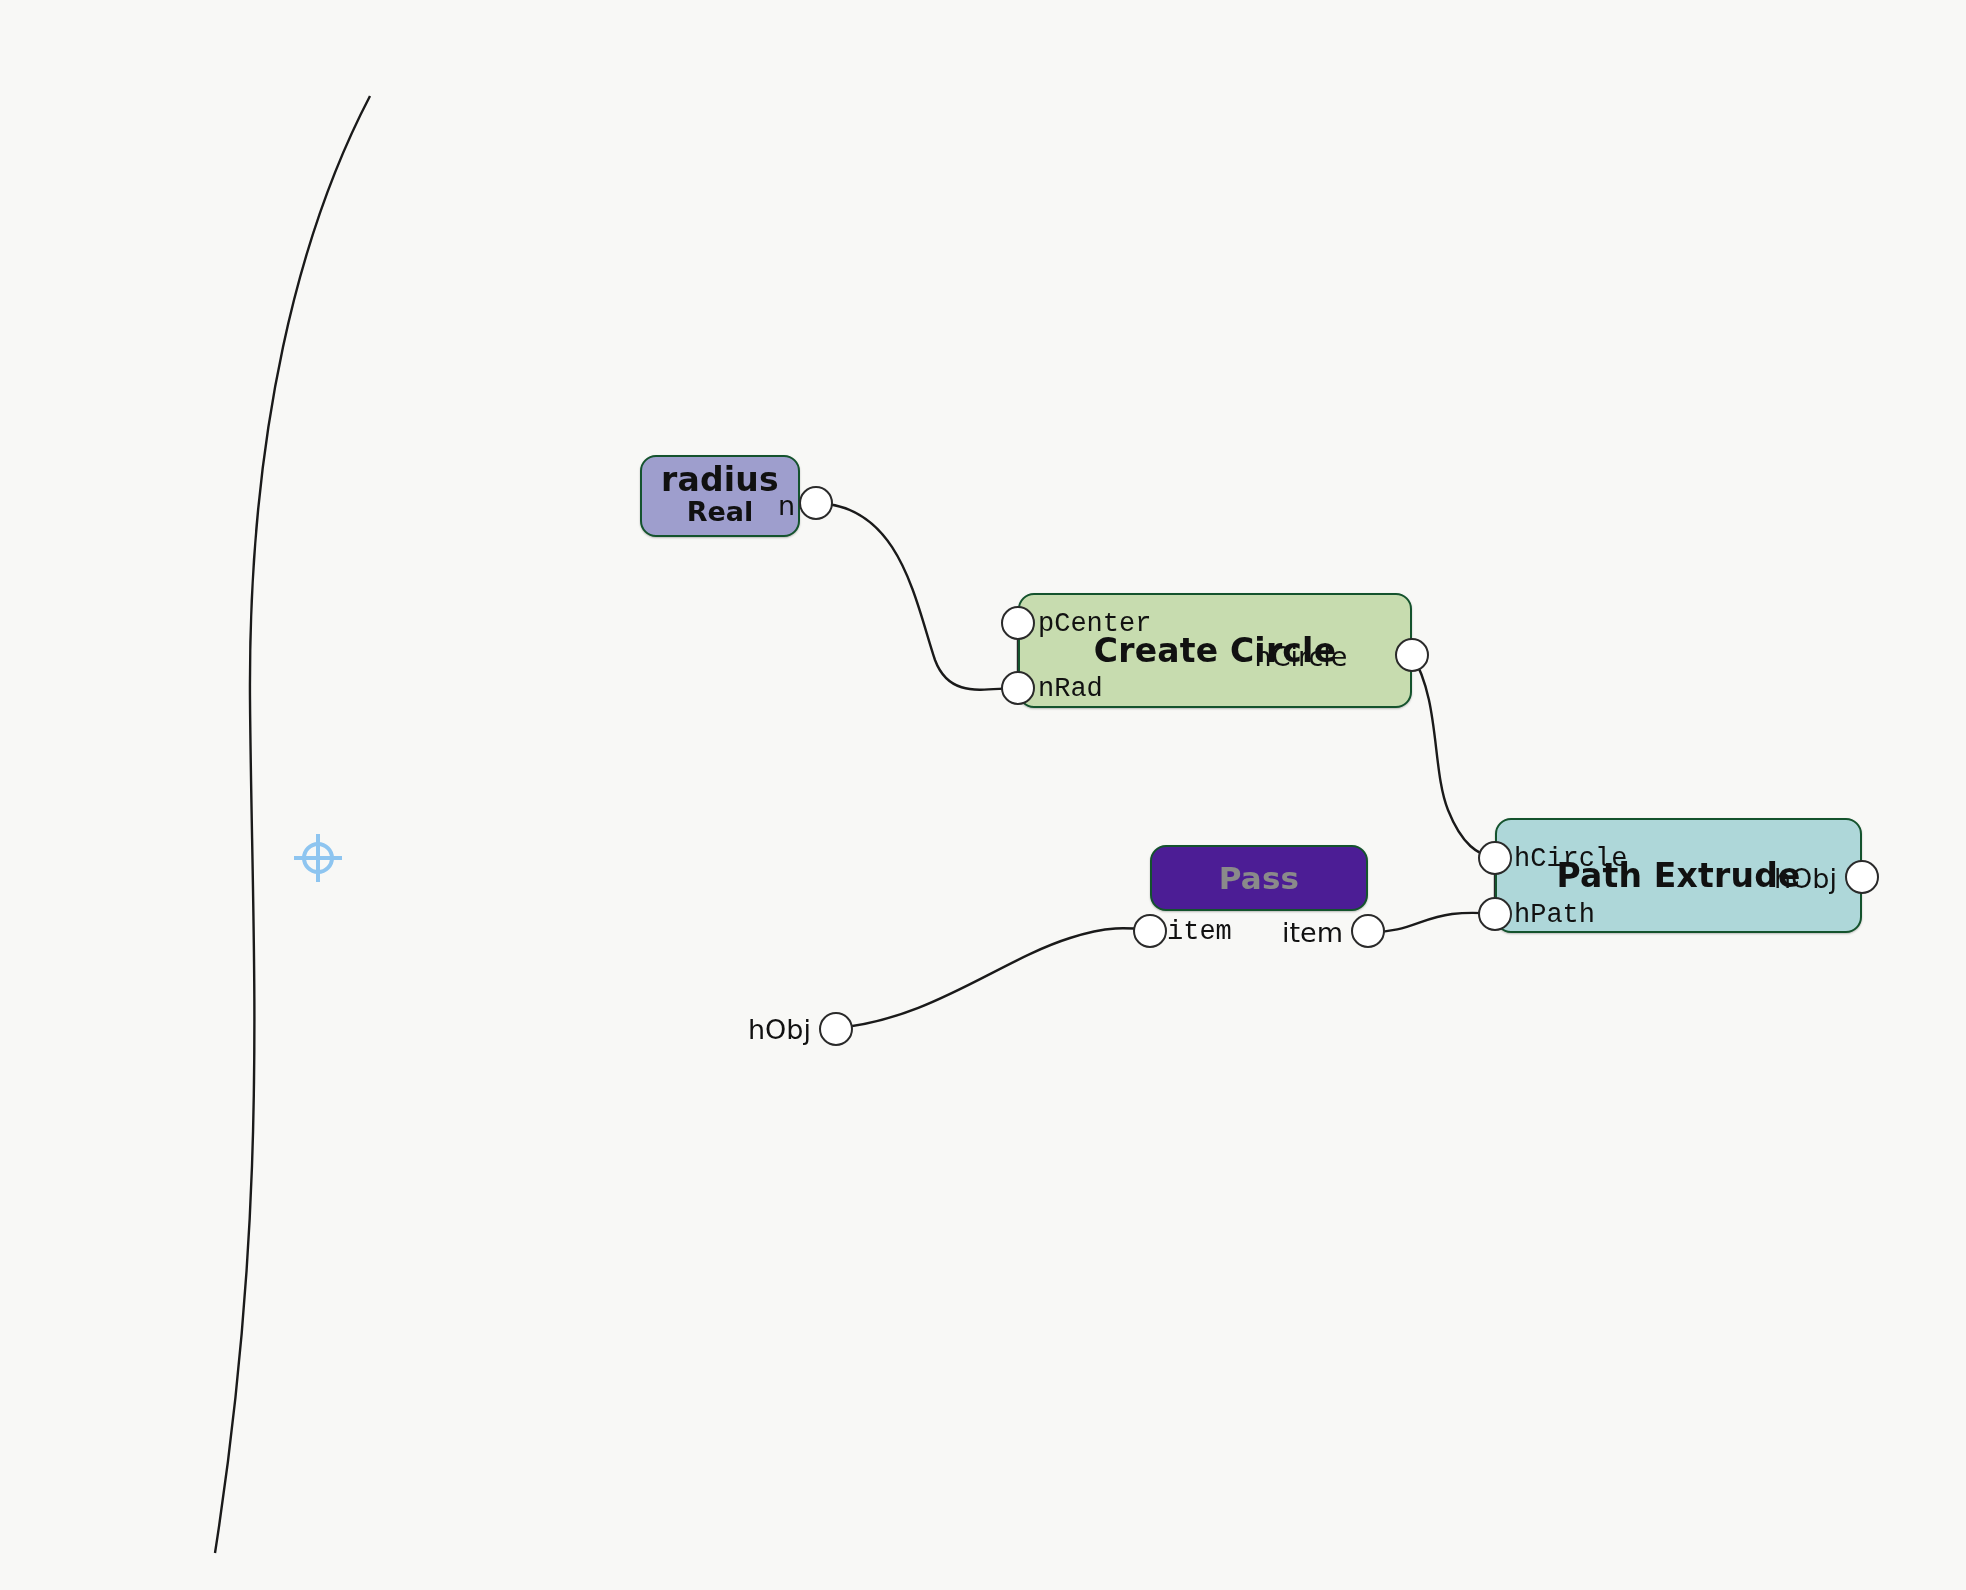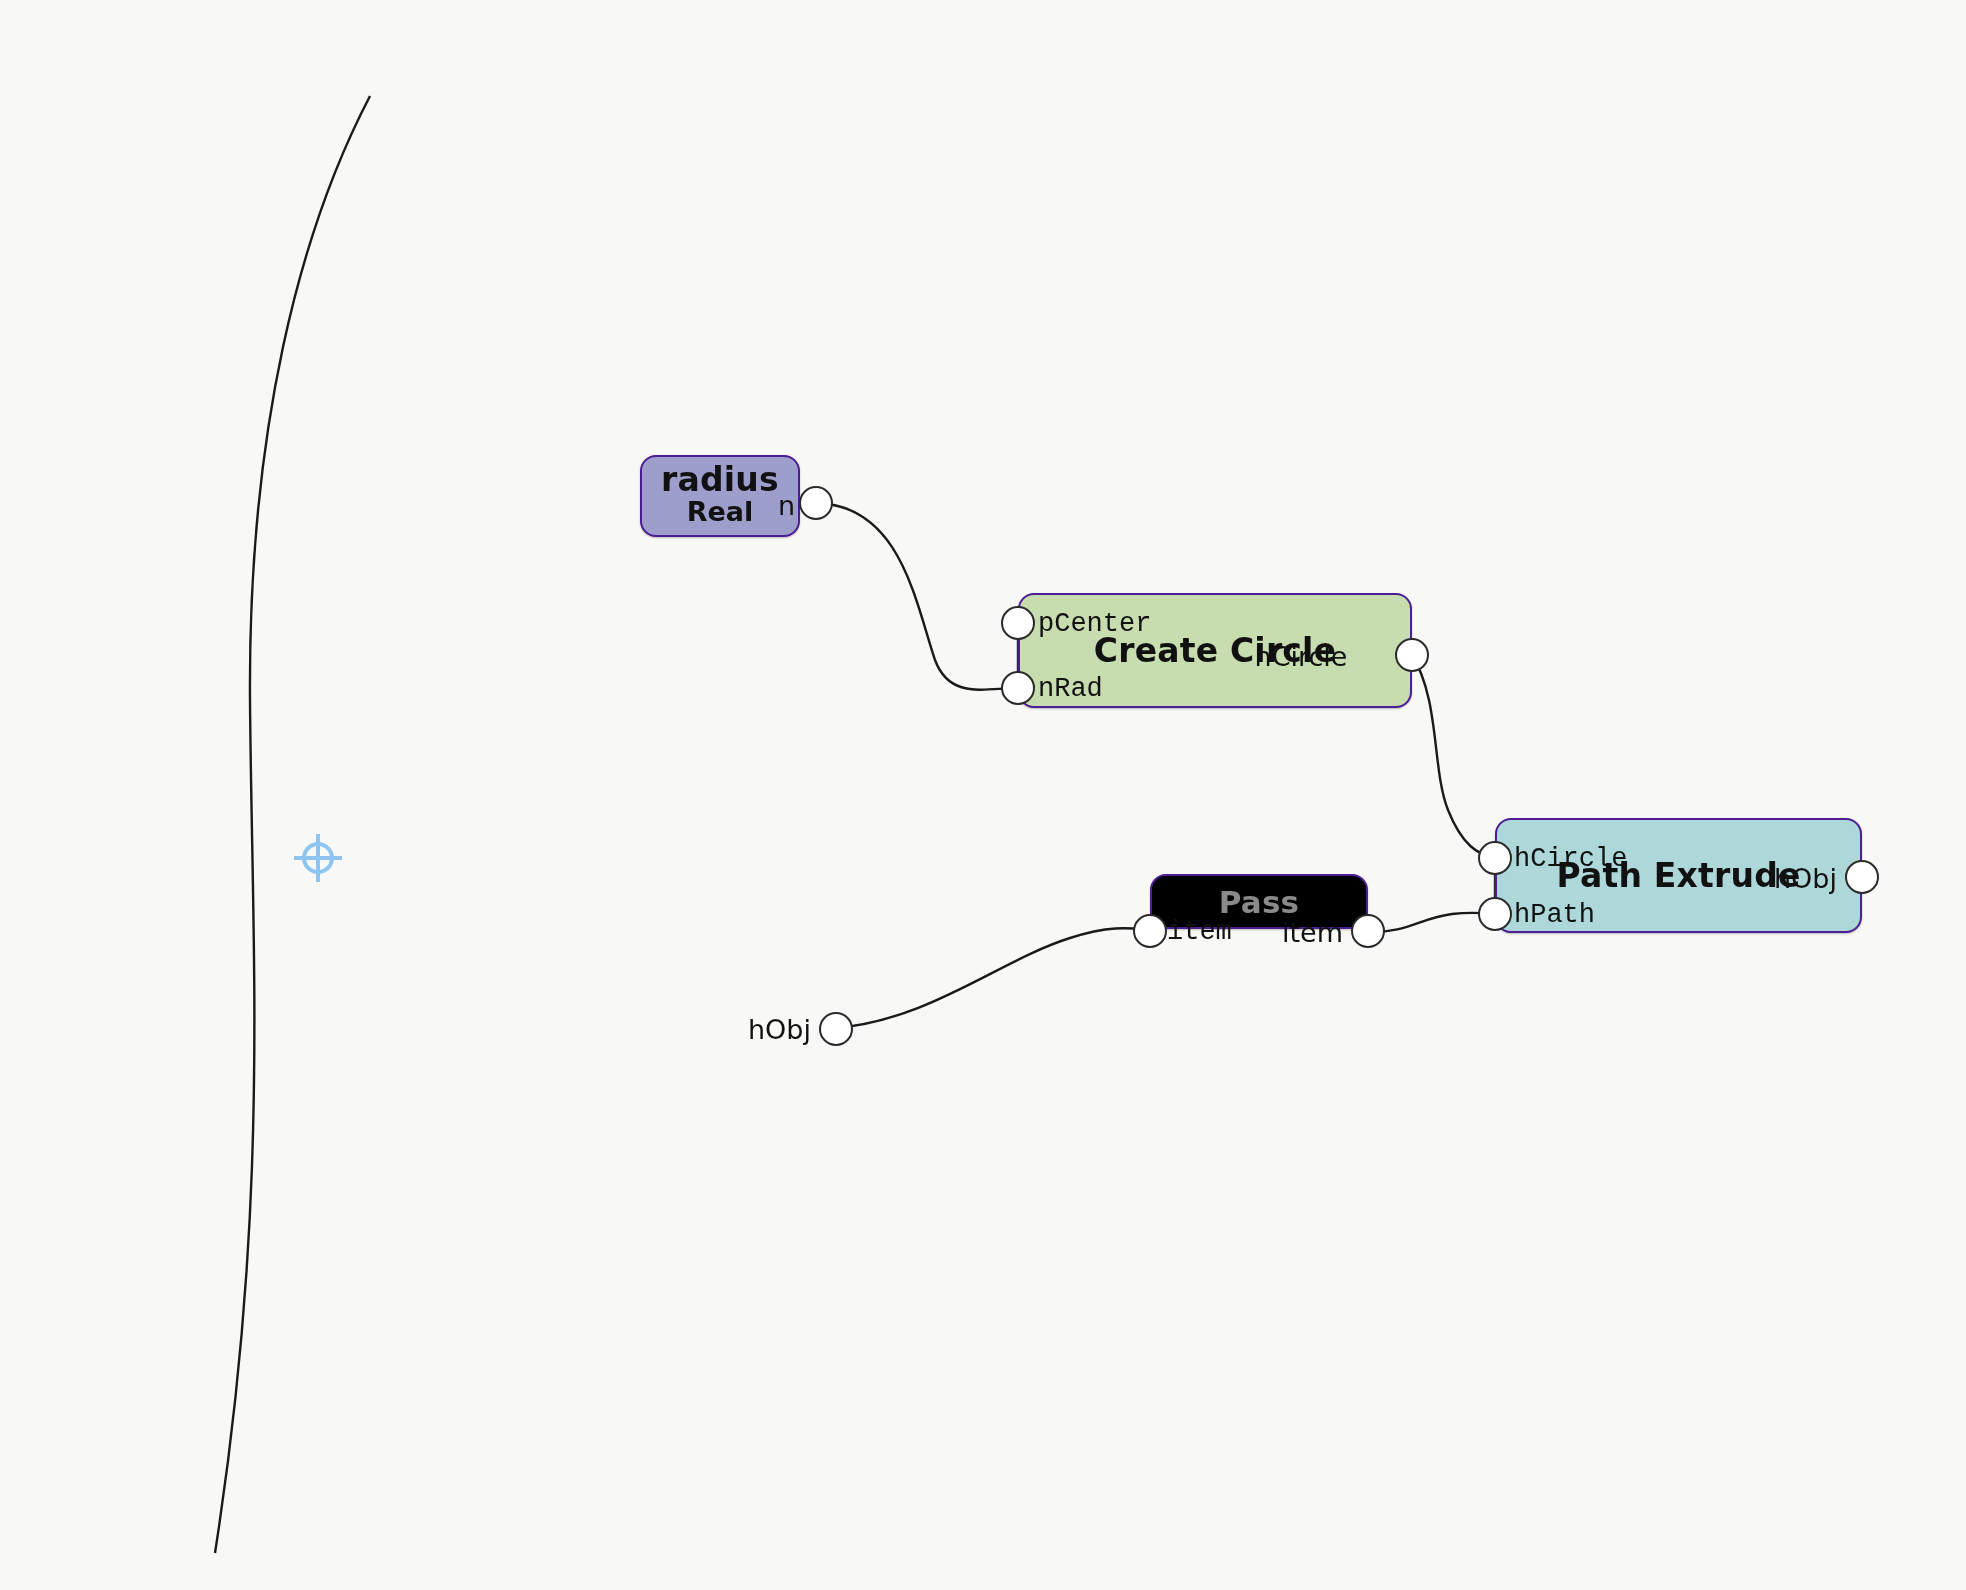--- a/index.html
+++ b/index.html
@@ -22,21 +22,21 @@
     position: absolute;
     left: 0;
     top: 0;
     width: 1966px;
     height: 1590px;
     pointer-events: none;
   }
   .node {
     position: absolute;
     box-sizing: border-box;
-    border: 2px solid #4c1d95;
+    border: 2px solid #14532d;
     border-radius: 16px;
     display: flex;
     align-items: center;
     justify-content: center;
     box-shadow: 0 1px 2px rgba(0,0,0,0.25);
   }
   .node-title {
     font-weight: bold;
     color: #111111;
     white-space: nowrap;
@@ -91,23 +91,23 @@
   
   #node-path-extrude {
     left: 1495px; top: 818px;
     width: 367px; height: 115px;
     background: #aed7d9;
   }
   #node-path-extrude .node-title { font-size: 33px; }
 
   
   #node-pass {
-    left: 1150px; top: 874px;
-    width: 218px; height: 55px;
-    background: #000000;
+    left: 1150px; top: 845px;
+    width: 218px; height: 66px;
+    background: #4c1d95;
   }
   #node-pass .node-title {
     font-size: 31px;
     color: #8a8a8a;
     font-weight: bold;
   }
 
   
   #node-control-geometry {
     left: 440px;  top: 998px;

